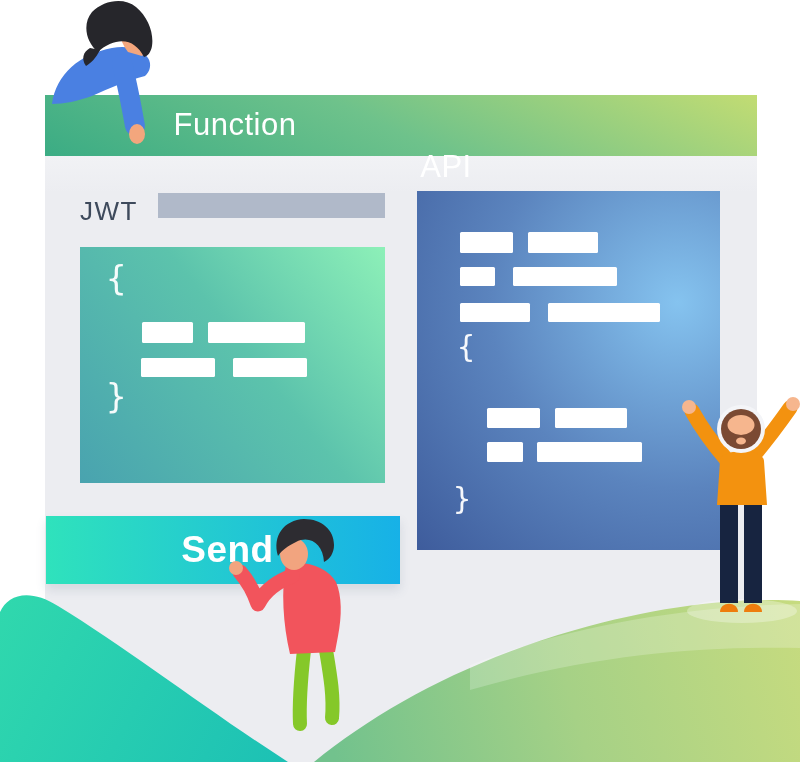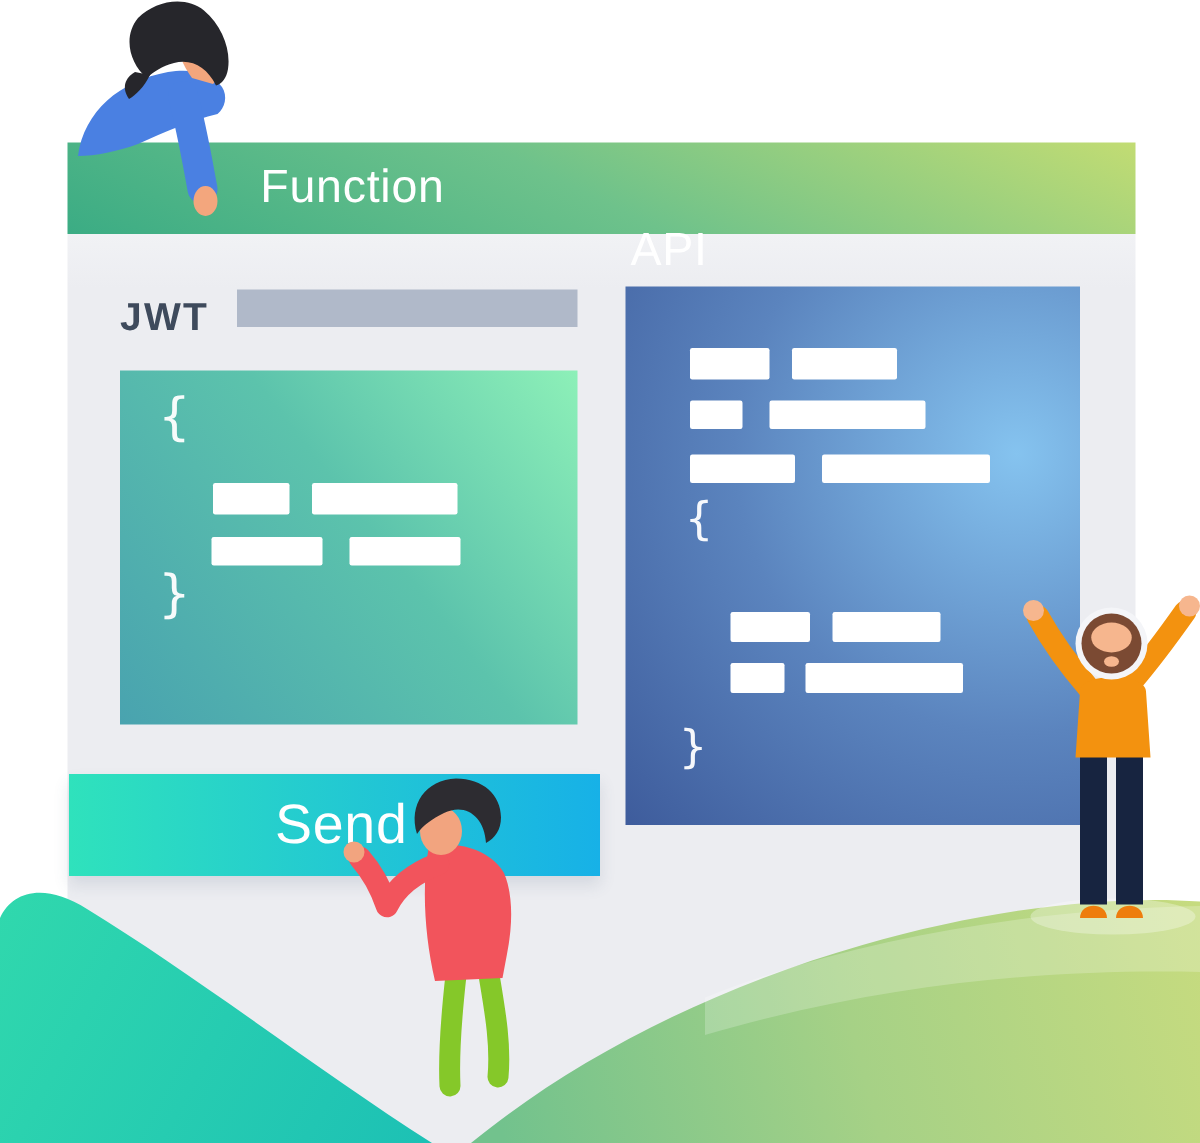--- a/index.html
+++ b/index.html
@@ -21,21 +21,21 @@
   }
   .tab{
     position:absolute;top:50%;transform:translate(-50%,-54%);
     color:var(--text-light,#fff);font-size:31px;font-weight:400;letter-spacing:.5px;white-space:nowrap;
   }
   #tab-function{left:190px;}
   #tab-api{left:401px;margin-top:42px;}
   
   .jwt-label{
     position:absolute;left:80px;top:196px;z-index:2;
-    color:var(--text-dark,#3e4a5c);font-size:26px;letter-spacing:1.5px;font-weight:700;
+    color:var(--text-dark,#3e4a5c);font-size:26px;letter-spacing:1.5px;font-weight:400;
   }
   .jwt-input{
     position:absolute;left:158px;top:193px;width:227px;height:25px;
     background:var(--jwt-bar,#b0b9c9);z-index:2;
   }
   
   .code-panel{position:absolute;z-index:2;}
   #panel-left{
     left:80px;top:247px;width:305px;height:236px;
     background:linear-gradient(52deg,var(--code-left-grad-start,#49a3af) 0%,#5cc3ac 55%,var(--code-left-grad-end,#8df0b8) 100%);
@@ -47,21 +47,21 @@
   .code-bar{position:absolute;background:#fff;border-radius:1.5px;}
   .brace{
     position:absolute;color:rgba(255,255,255,.95);line-height:1;
     font-family:"DejaVu Sans Mono",monospace;font-size:34px;font-weight:400;
   }
   #panel-right .brace{font-size:30px;}
   
   .send-button{
     position:absolute;left:46px;top:516px;width:354px;height:68px;border:0;cursor:pointer;
     background:linear-gradient(90deg,var(--send-grad-start,#2fe2bc) 0%,var(--send-grad-end,#17b1e7) 100%);
-    color:var(--text-light,#fff);font-family:"Liberation Sans",sans-serif;font-size:37px;font-weight:400;letter-spacing:.5px;
+    color:var(--text-light,#fff);font-family:"Liberation Sans",sans-serif;font-size:37px;font-weight:700;letter-spacing:.5px;
     display:flex;align-items:center;justify-content:center;z-index:2;
     box-shadow:0 6px 10px rgba(70,90,120,.14);
     padding-left:15px;
   }
   
   .hills{position:absolute;left:0;top:0;z-index:10;}
   .character{position:absolute;z-index:20;}
 </style>
 </head>
 <body>

